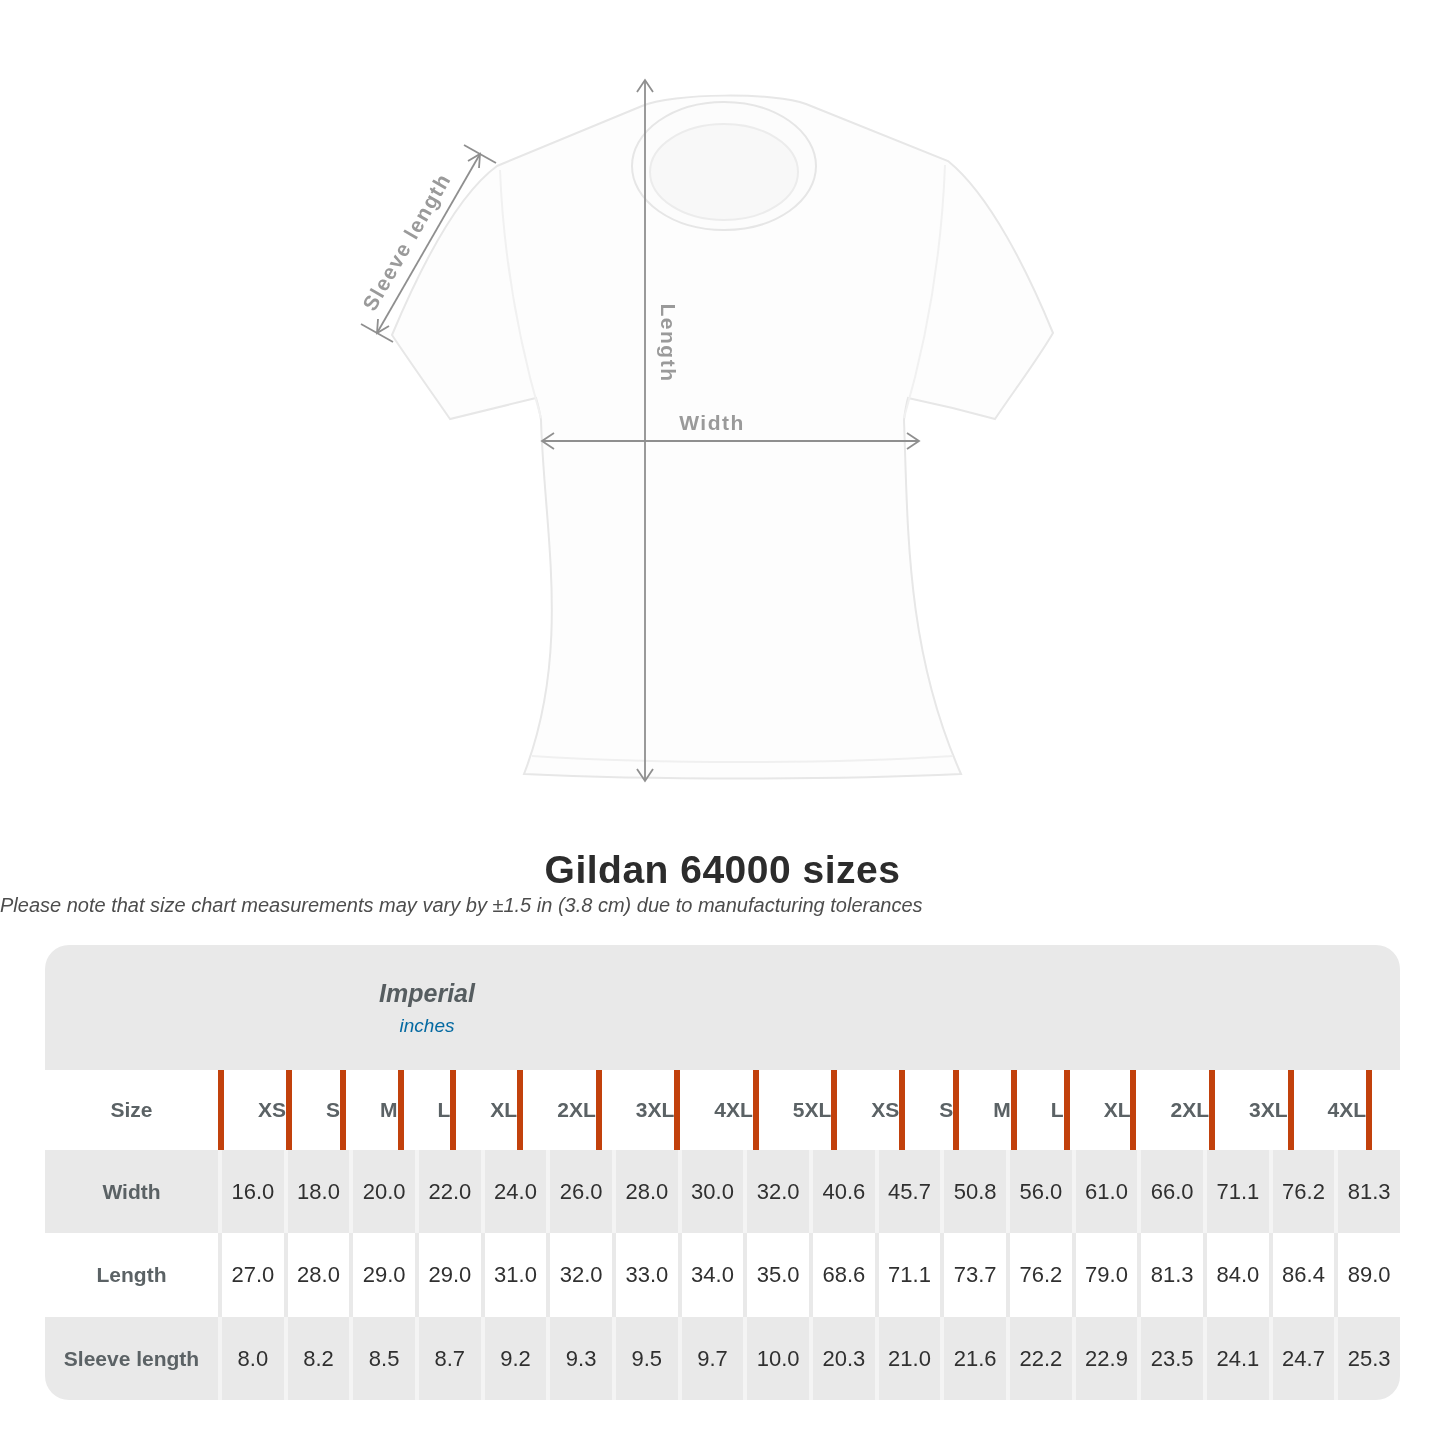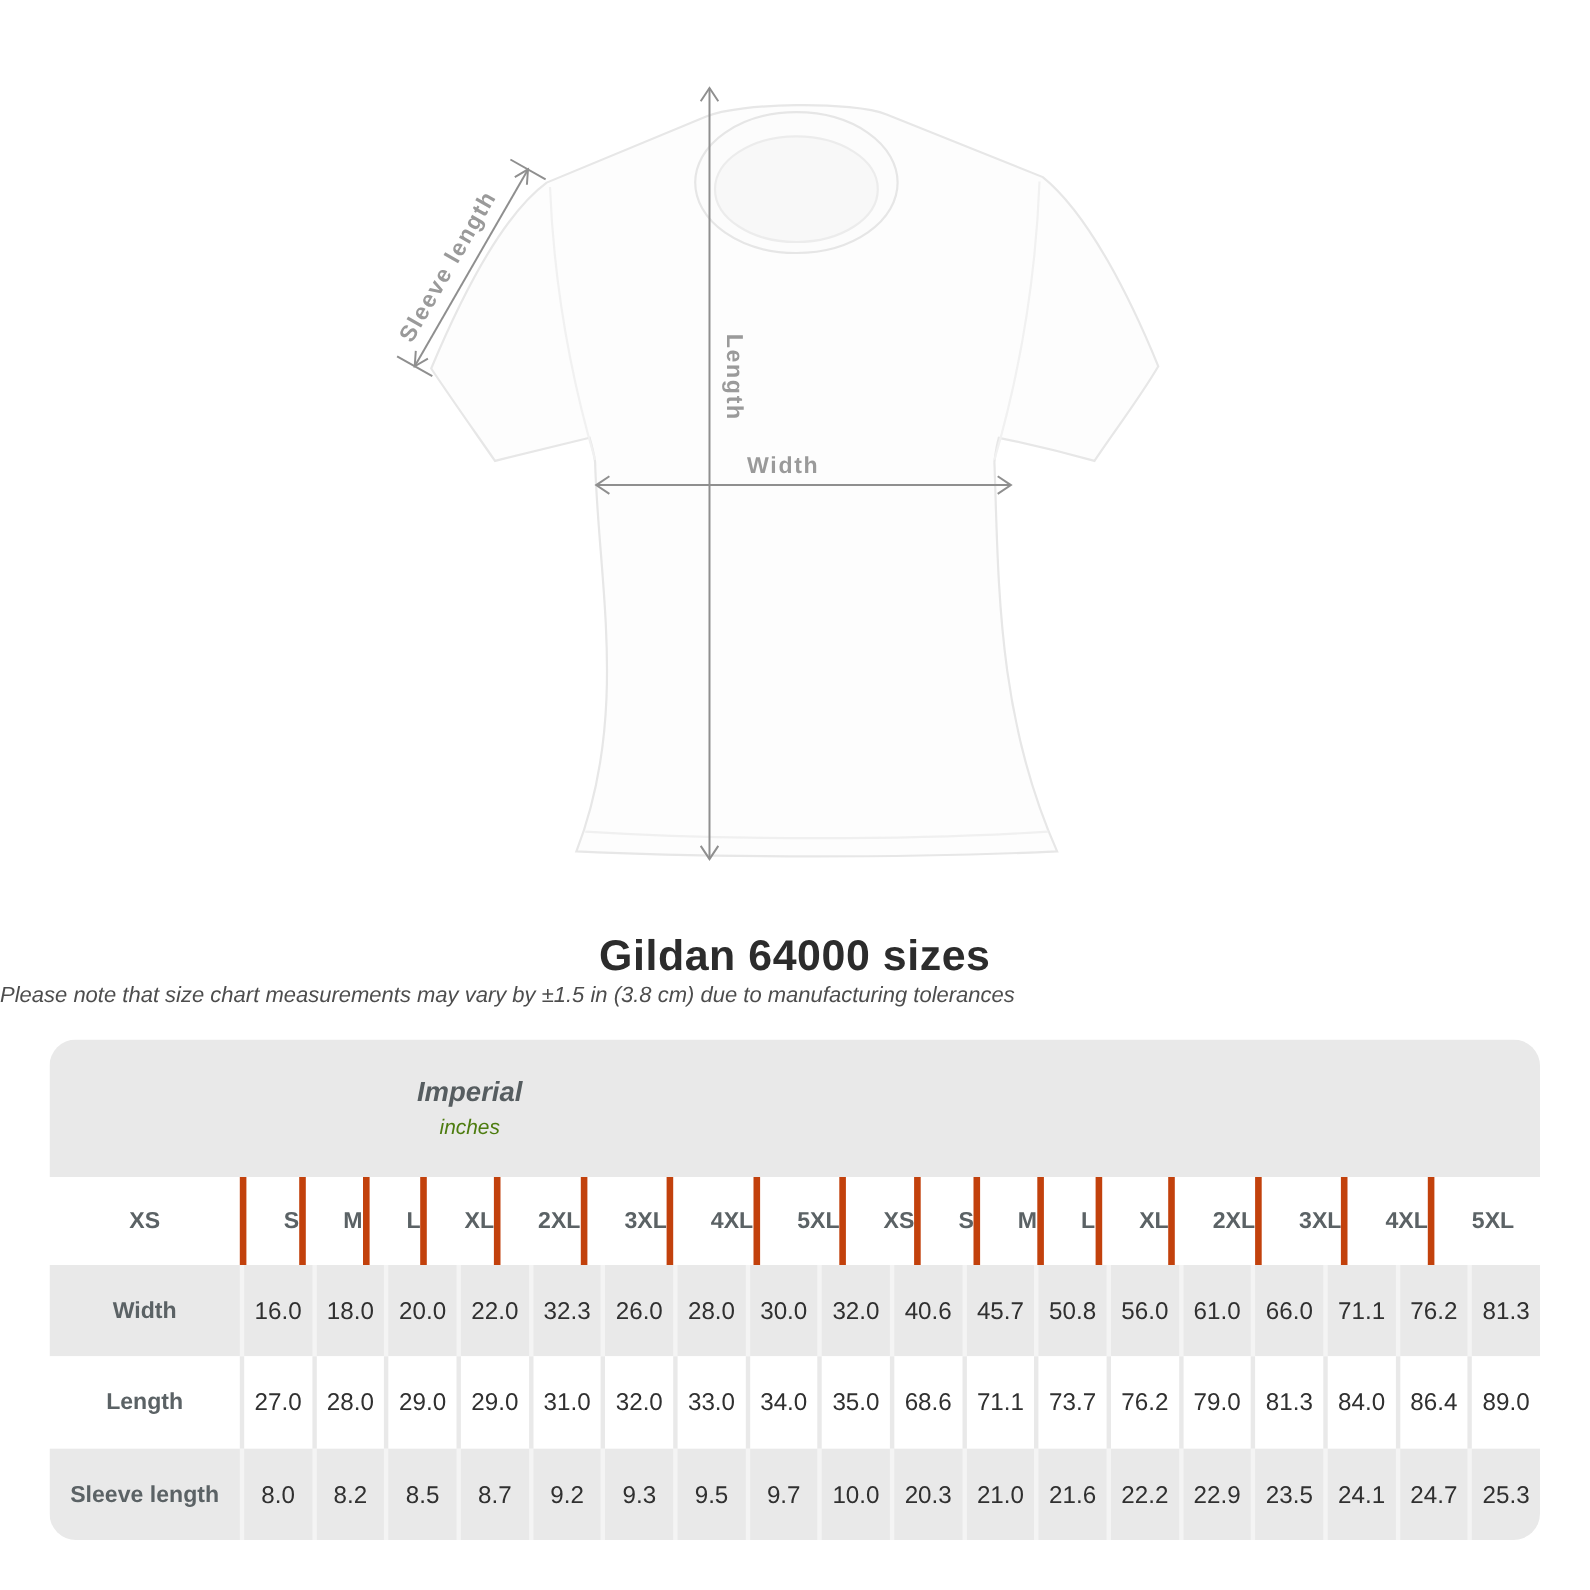--- a/index.html
+++ b/index.html
@@ -10,21 +10,21 @@
               font-size:39px;font-weight:700;color:#2c2c2c;letter-spacing:.5px;}
   .subtitle{position:absolute;top:894px;left:0;width:100%;text-align:left;margin:0;
             font-size:20px;font-style:italic;color:#4d4d4d;}
   .size-table{position:absolute;left:45px;top:945px;width:1355px;border-radius:24px;overflow:hidden;}
   .row{display:grid;grid-template-columns:173px repeat(18,1fr);}
   .group-row{height:125px;background:#e9e9e9;}
   .group{display:flex;flex-direction:column;align-items:center;justify-content:center;gap:7px;}
   .group-imperial{grid-column:1/11;}
   .group-metric{grid-column:11/20;}
   .gname{font-size:25px;font-weight:700;font-style:italic;color:#565d60;}
-  .gunit{font-size:19px;font-style:italic;color:#4d7c0f;}
+  .gunit{font-size:19px;font-style:italic;color:#0369a1;}
   .size-row{height:80px;background:#ffffff;}
   .row-a{height:83px;background:#e9e9e9;}
   .row-b{height:84px;background:#ffffff;}
   .row-c{height:83px;background:#e9e9e9;}
   .cell{display:flex;align-items:center;justify-content:center;
         font-size:22px;color:#303030;}
   .head,.stub,.rlabel{font-weight:700;color:#5b6265;font-size:21px;}
   .size-row .cell + .cell{border-left:6px solid #c2410c;padding-left:34px;}
   .row-b .cell + .cell{border-left:4px solid #e9e9e9;}
   .row-a .cell + .cell, .row-c .cell + .cell{border-left:4px solid #f4f4f4;}
@@ -93,20 +93,21 @@
   <div class="size-table">
 
     <div class="row group-row">
       <div class="group group-imperial">
         <div class="gname">Imperial</div>
         <div class="gunit">inches</div>
       </div>
     </div>
 
     <div class="row size-row">
+      <div class="cell stub">Size</div>
       <div class="cell head">XS</div>
       <div class="cell head">S</div>
       <div class="cell head">M</div>
       <div class="cell head">L</div>
       <div class="cell head">XL</div>
       <div class="cell head">2XL</div>
       <div class="cell head">3XL</div>
       <div class="cell head">4XL</div>
       <div class="cell head">5XL</div>
       <div class="cell head">XS</div>
@@ -119,21 +120,21 @@
       <div class="cell head">4XL</div>
       <div class="cell head">5XL</div>
     </div>
 
     <div class="row row-a">
       <div class="cell rlabel">Width</div>
       <div class="cell">16.0</div>
       <div class="cell">18.0</div>
       <div class="cell">20.0</div>
       <div class="cell">22.0</div>
-      <div class="cell">32.3</div>
+      <div class="cell">24.0</div>
       <div class="cell">26.0</div>
       <div class="cell">28.0</div>
       <div class="cell">30.0</div>
       <div class="cell">32.0</div>
       <div class="cell">40.6</div>
       <div class="cell">45.7</div>
       <div class="cell">50.8</div>
       <div class="cell">56.0</div>
       <div class="cell">61.0</div>
       <div class="cell">66.0</div>

